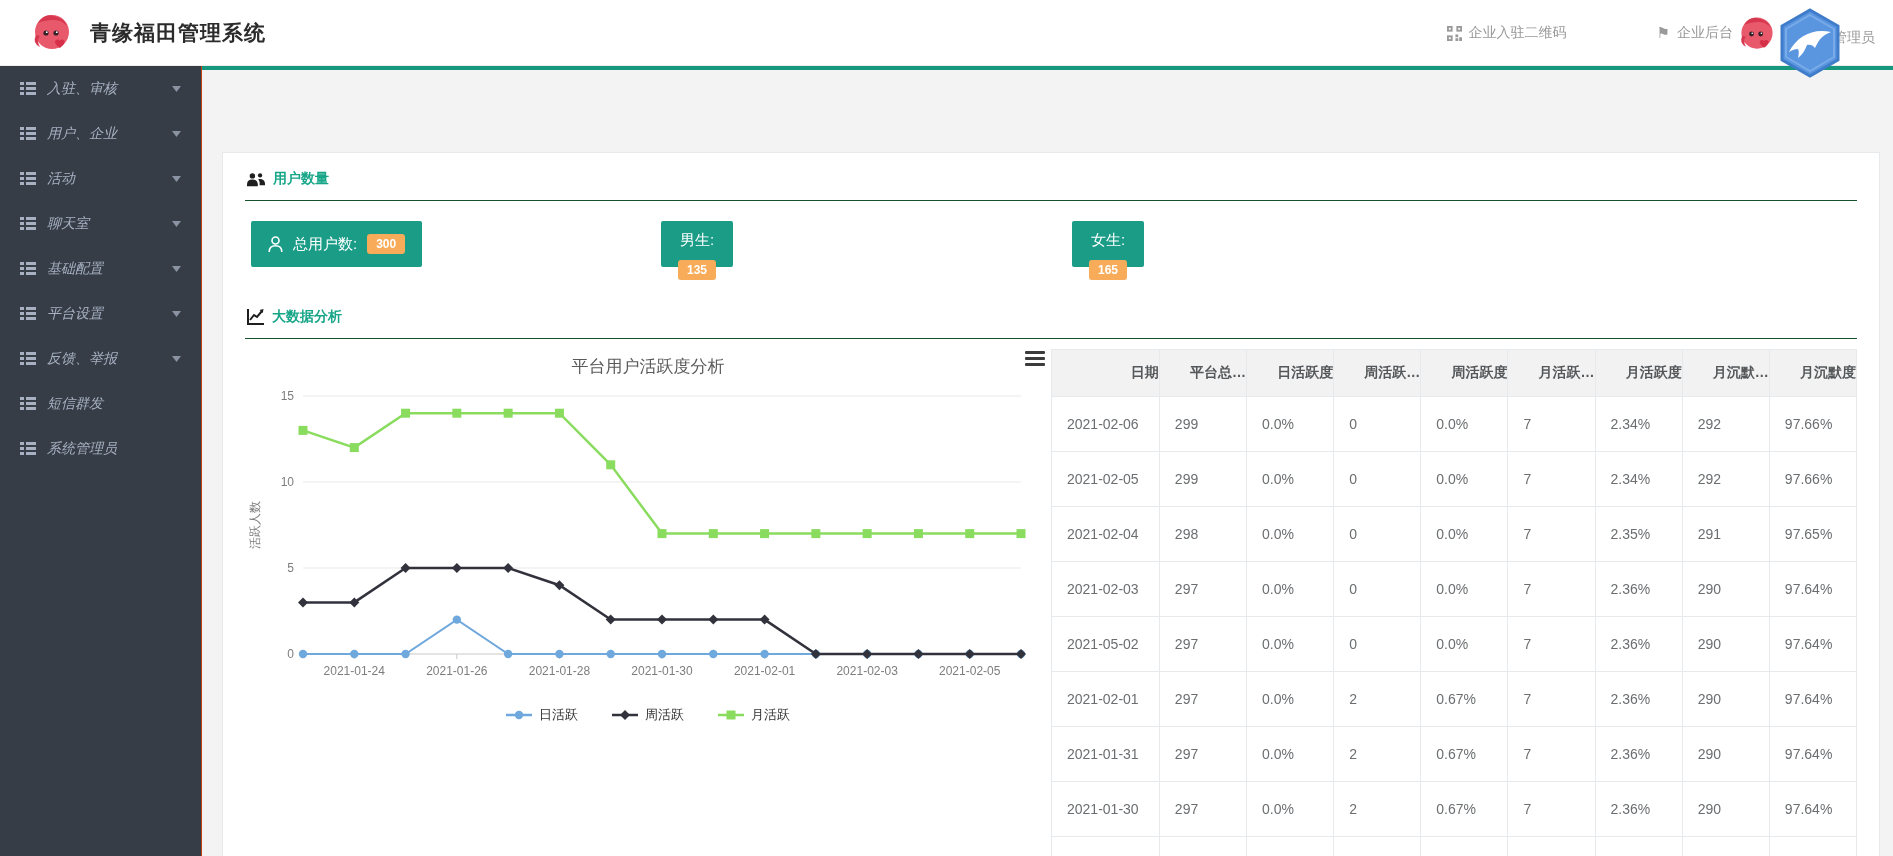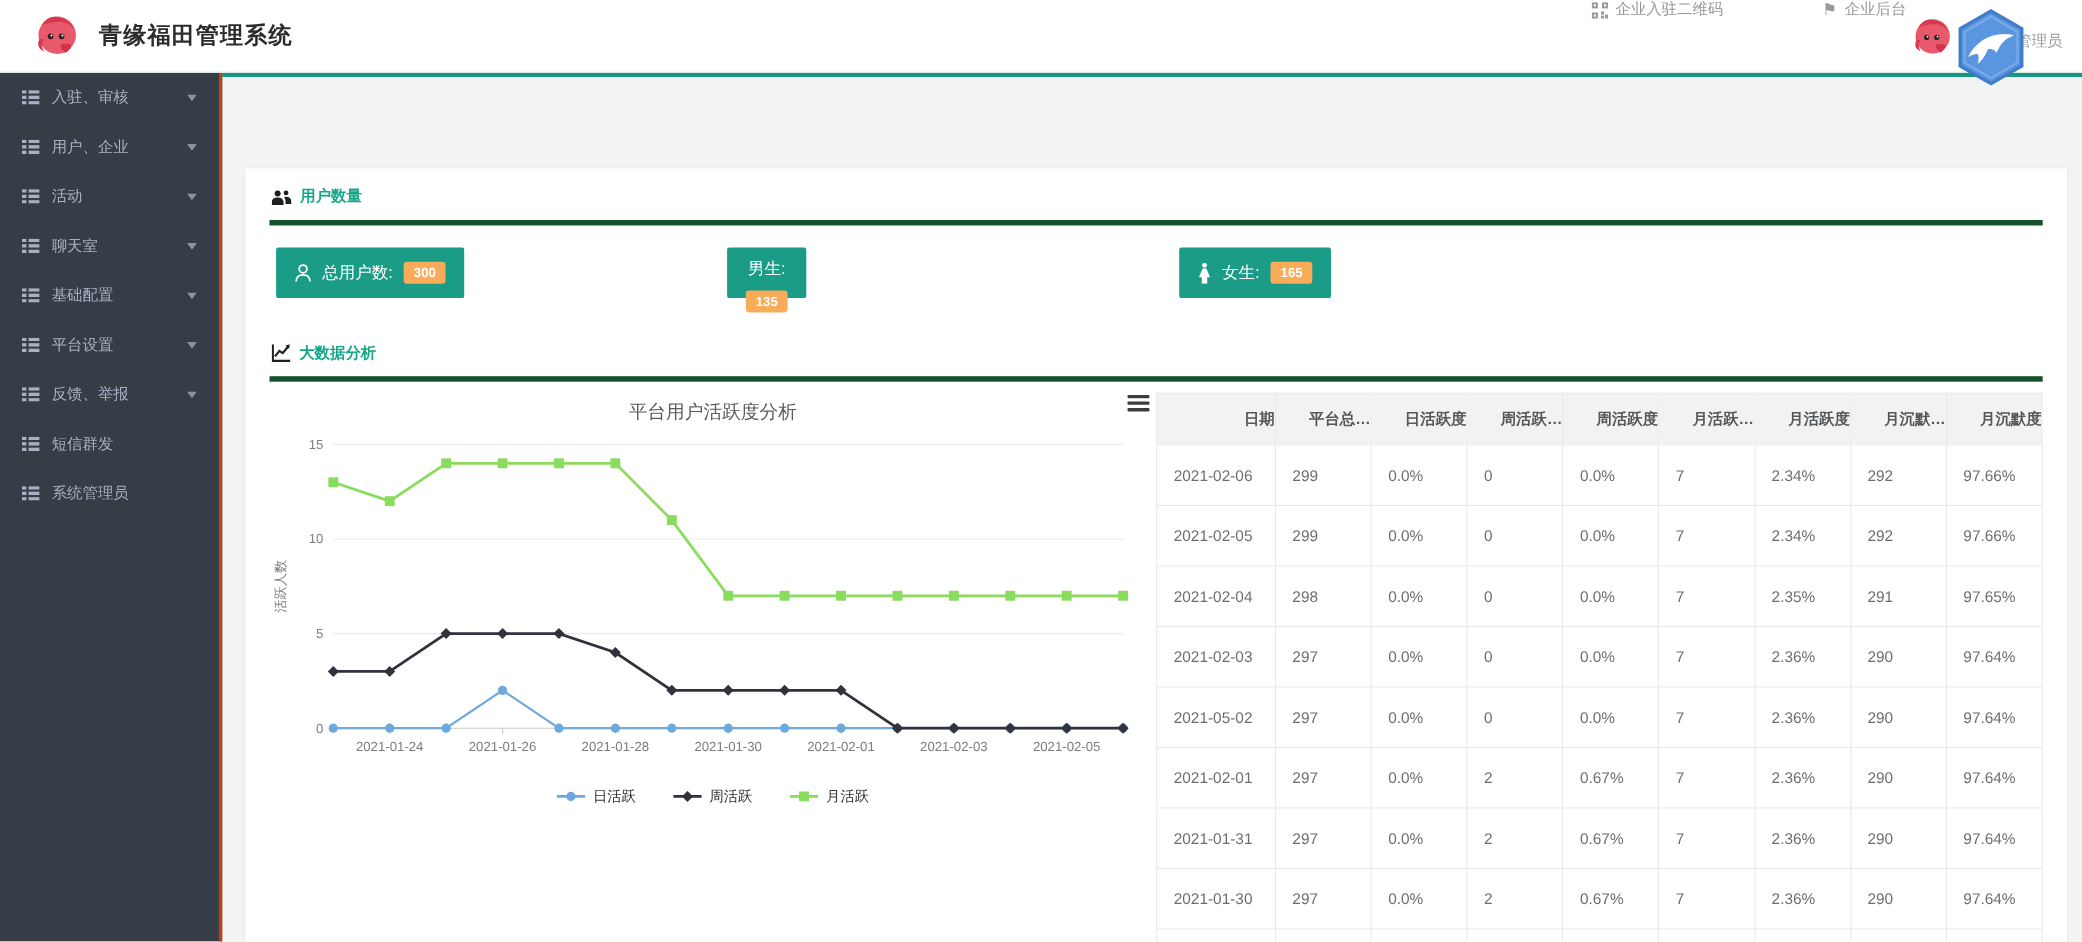--- a/index.html
+++ b/index.html
@@ -7,49 +7,49 @@
     font-family:"Liberation Sans","DejaVu Sans",sans-serif; background:#f3f3f4; }
   #stage { position:relative; width:1893px; height:796px; background:#5eead4; }
 
   
   .header { position:absolute; left:0; top:0; width:1893px; height:66px; background:#fff;
     border-bottom:1px solid #ededee; z-index:5; }
   .logo { position:absolute; left:28px; top:9px; width:48px; height:48px; }
   .app-title { position:absolute; left:90px; top:0; height:66px; line-height:66px;
     font-size:21px; font-weight:bold; color:#2b2b2b; letter-spacing:1px; }
   .header-right { position:absolute; right:160px; top:0; height:66px; display:flex;
-    align-items:flex-start; gap:90px; color:#999; font-size:14px; }
+    align-items:center; gap:90px; color:#999; font-size:14px;font-family:Liberation Serif, serif; }
   .hlink { display:flex; align-items:center; gap:7px; cursor:pointer; color:#989898; }
   .hlink svg { display:block; }
   .flag-glyph { font-size:15px; color:#9a9a9a; }
   .avatar-wrap { position:absolute; right:18px; top:8px; width:140px; height:58px; }
   .avatar { position:absolute; left:0; top:4px; width:44px; height:44px; }
   .user-label { position:absolute; right:0; top:0; height:58px; line-height:58px;
     color:#9a9a9a; font-size:14px; }
   .hex-overlay { position:absolute; left:42px; top:0px; width:66px; height:70px; z-index:9; cursor:pointer; }
 
   
   .sidebar { position:absolute; left:0; top:66px; width:202px; height:790px;
-    background:#363d47; border-right:3px solid #c2410c; z-index:4; }
+    background:#363d47; border-right:1px solid #c2410c; z-index:4;font-style:italic; }
   .side-item { position:relative; height:45px; display:flex; align-items:center;
     padding-left:20px; gap:11px; color:#a7b1c2; font-size:14px; cursor:pointer; }
   .side-item .caret { position:absolute; right:20px; }
 
   
   .content { position:absolute; left:202px; top:66px; width:1691px; height:790px;
     border-top:4px solid #17977d; background:#f3f3f4; }
   .tabbar { height:38px; background:#fff; display:flex; }
   .tab-active { height:38px; padding:0 22px; background:#53ab70; color:#fff;
     display:flex; align-items:center; gap:8px; font-size:13px; cursor:pointer; }
 
   .panel { position:absolute; left:20px; right:13px; top:82px; bottom:-20px;
     background:#fff; border:1px solid #e7eaec; border-bottom:none; padding:0 22px; }
 
   .section-head { display:flex; align-items:center; gap:8px; padding:17px 2px 12px;
-    border-bottom:5px solid #14532d; }
+    border-bottom:1px solid #14532d; }
   .section-title { color:#18a689; font-size:14px; font-weight:bold; }
 
   .cards-row { position:relative; height:46px; margin-top:20px; }
   .stat-card { position:absolute; top:0; height:46px; display:inline-flex; align-items:center;
     gap:10px; padding:0 17px; background:#1a9c87; color:#fff; font-size:15px;
     border-radius:2px; }
   .stat-badge { background:#f8ac59; color:#fff; font-size:12px; padding:3px 9px;
     border-radius:3px; font-weight:bold; }
 
   .analysis-head { margin-top:24px; }
@@ -303,21 +303,21 @@
           <div class="stat-card" style="left: 416px; flex-direction: column;">
             <svg width="10" height="19" viewBox="0 0 10 19">
               <g fill="#fff">
                 <circle cx="5" cy="2.2" r="2.2"></circle>
                 <path d="M1.5 5 L8.5 5 Q10 5 10 7 L10 12 L8.2 12 L8.2 19 L5.9 19 L5.9 13 L4.1 13 L4.1 19 L1.8 19 L1.8 12 L0 12 L0 7 Q0 5 1.5 5Z"></path>
               </g>
             </svg>
             <span>男生:</span>
      <span class="stat-badge">135</span>
           </div>
-          <div class="stat-card" style="left: 827px;">
+          <div class="stat-card" style="left: 827px; flex-direction: column;">
             <svg width="12" height="19" viewBox="0 0 12 19">
               <g fill="#fff">
                 <circle cx="6" cy="2.2" r="2.2"></circle>
                 <path d="M4.2 5 L7.8 5 L11 13 L8.5 13 L8.5 19 L3.5 19 L3.5 13 L1 13 Z"></path>
               </g>
             </svg>
             <span>女生:</span>
      <span class="stat-badge">165</span>
           </div>
         </div>

